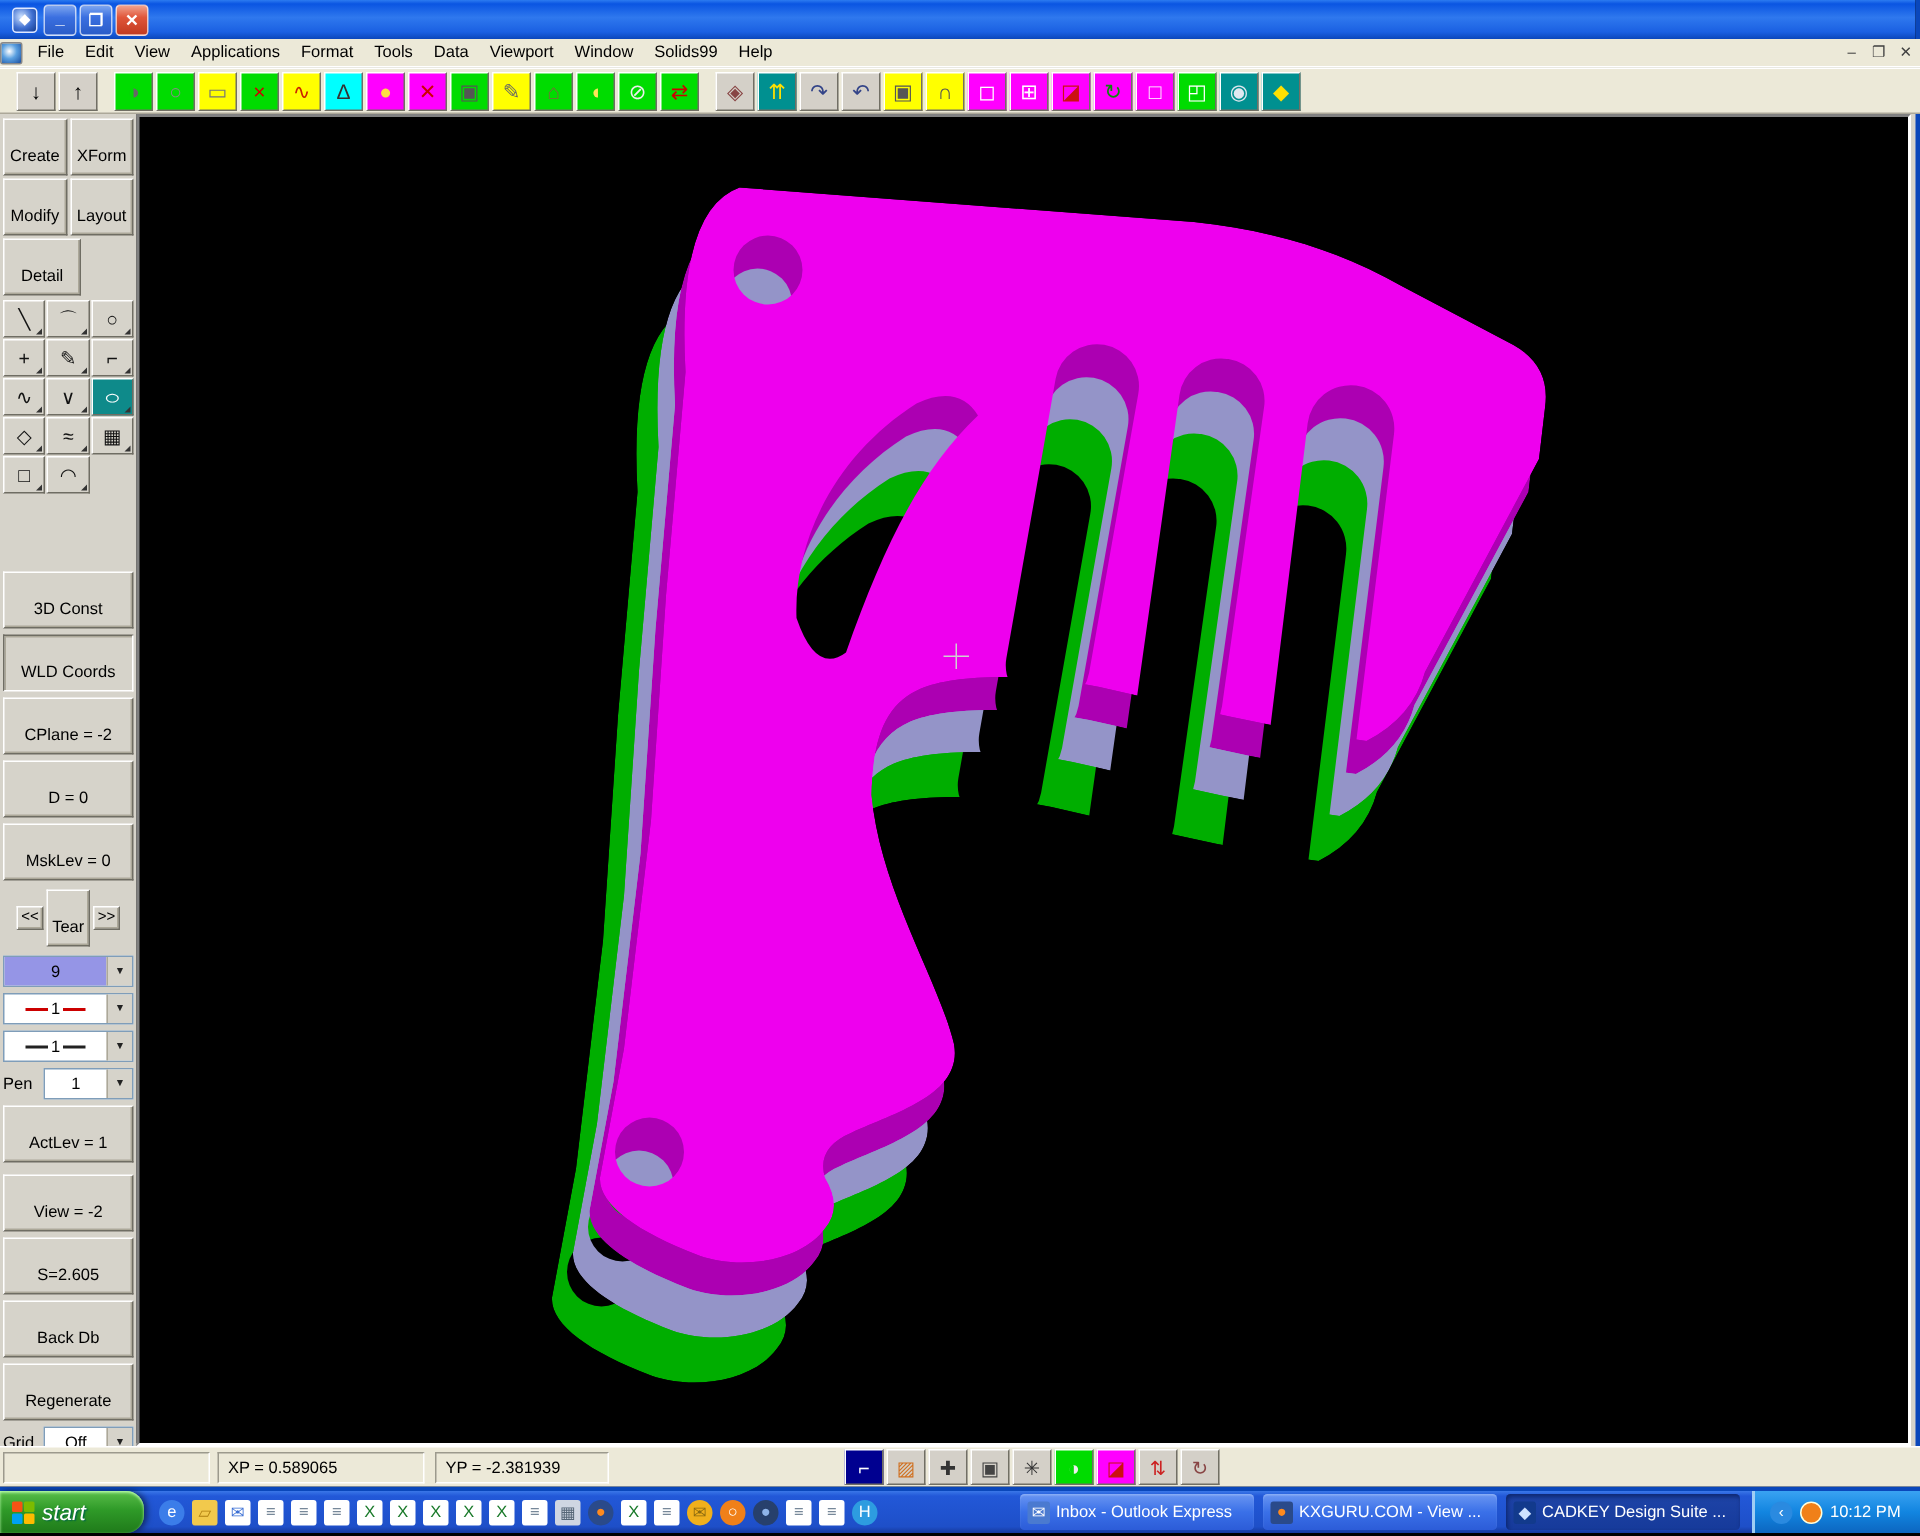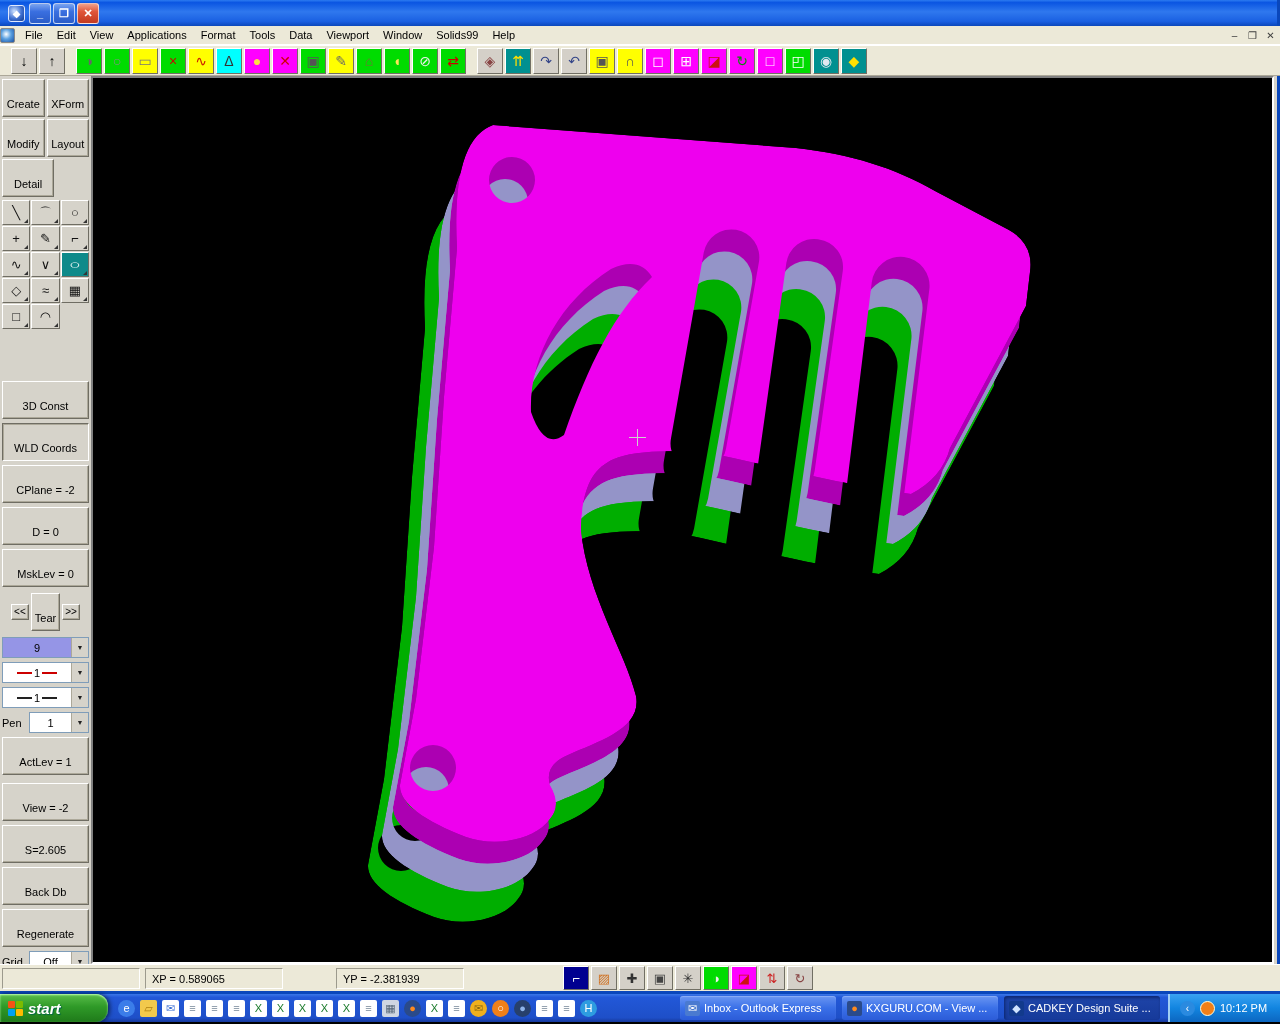--- a/index.html
+++ b/index.html
@@ -67,23 +67,23 @@
   
   .statusbar { height:27px; background:#ece9d8; position:relative; border-top:1px solid #fff; }
   .st-box { position:absolute; top:3px; height:21px; background:#ece9d8; border:1px solid; border-color:#9c9a8d #fff #fff #9c9a8d;
     display:flex; align-items:center; padding-left:6px; color:#000; }
   .st-icons { position:absolute; left:563px; top:1px; display:flex; gap:2px; }
   .st-icon { width:26px; height:24px; border:1px solid; border-color:#fff #716f64 #716f64 #fff; display:flex; align-items:center; justify-content:center; font-size:13px; }
   .win-bottom { height:3px; background:#0a47bb; }
 
   
   .taskbar { height:28px; background:linear-gradient(180deg,#3a77e8 0%,#2258d8 12%,#1e4fc8 85%,#16389c 100%); display:flex; align-items:center; position:relative; }
-  .start-btn { height:28px; width:108px; display:flex; align-items:center; gap:5px; padding-left:8px;
+  .start-btn { height:28px; width:96px; display:flex; align-items:center; gap:5px; padding-left:8px;
     background:linear-gradient(180deg,#5abe4a 0%,#2f9a28 45%,#1f7a1a 100%); border-radius:0 12px 12px 0;
-    box-shadow:inset 0 1px 2px #bfffb0, 2px 0 4px #0008; color:#fff; font-weight:bold; font-style:italic; font-size:15px; text-shadow:1px 1px 1px #064; }
+    box-shadow:inset 0 1px 2px #bfffb0, 2px 0 4px #0008; color:#fff; font-weight:normal; font-style:italic; font-size:15px; text-shadow:1px 1px 1px #064; }
   .flag { width:15px; height:15px; display:grid; grid-template-columns:7px 7px; grid-template-rows:7px 7px; gap:1px; }
   .flag i { border-radius:1px; }
   .quick { display:flex; align-items:center; gap:5px; margin-left:10px; }
   .ql { width:17px; height:17px; display:flex; align-items:center; justify-content:center; font-size:11px; border-radius:2px; }
   .tasks { position:absolute; left:680px; top:2px; display:flex; gap:6px; }
   .task { width:156px; height:24px; border-radius:3px; display:flex; align-items:center; gap:4px; padding:0 5px; color:#fff;
     background:linear-gradient(180deg,#6a96f2 0%,#3a70e8 50%,#2c5cd8 100%); box-shadow:inset 0 1px 1px #cfe0ff55; }
   .task.active { background:linear-gradient(180deg,#1e44a8 0%,#163a9a 100%); box-shadow:inset 1px 2px 3px #00114488; }
   .task .tlabel { white-space:nowrap; overflow:hidden; flex:1; }
   .task .ticon { width:15px; height:15px; display:flex; align-items:center; justify-content:center; font-size:11px; border-radius:2px; }
@@ -334,21 +334,21 @@
             </g>
         </g>
       </svg>
       <div class="crosshair" style="left:536px; top:351px;"></div>
     </div>
   </div>
 
   <div class="statusbar">
     <div class="st-box" style="left:2px; width:138px;"></div>
     <div class="st-box" style="left:145px; width:138px;">XP = 0.589065</div>
-    <div class="st-box" style="left:290px; width:128px;margin-left:46px;">YP = -2.381939</div>
+    <div class="st-box" style="left:290px; width:116px;">YP = -2.381939</div>
     <div class="st-icons">
         <div class="st-icon" style="background: rgb(0, 0, 144); color: rgb(255, 255, 255);">⌐</div>
         <div class="st-icon" style="background: rgb(212, 208, 200); color: rgb(208, 112, 32);">▨</div>
         <div class="st-icon" style="background: rgb(212, 208, 200); color: rgb(51, 51, 51);">✚</div>
         <div class="st-icon" style="background: rgb(212, 208, 200); color: rgb(68, 68, 68);">▣</div>
         <div class="st-icon" style="background: rgb(212, 208, 200); color: rgb(51, 51, 51);">✳</div>
         <div class="st-icon" style="background: rgb(0, 220, 0); color: rgb(238, 238, 238);">◑</div>
         <div class="st-icon" style="background: rgb(255, 0, 255); color: rgb(204, 17, 17);">◪</div>
         <div class="st-icon" style="background: rgb(212, 208, 200); color: rgb(204, 34, 34);">⇅</div>
         <div class="st-icon" style="background: rgb(212, 208, 200); color: rgb(136, 68, 68);">↻</div>

